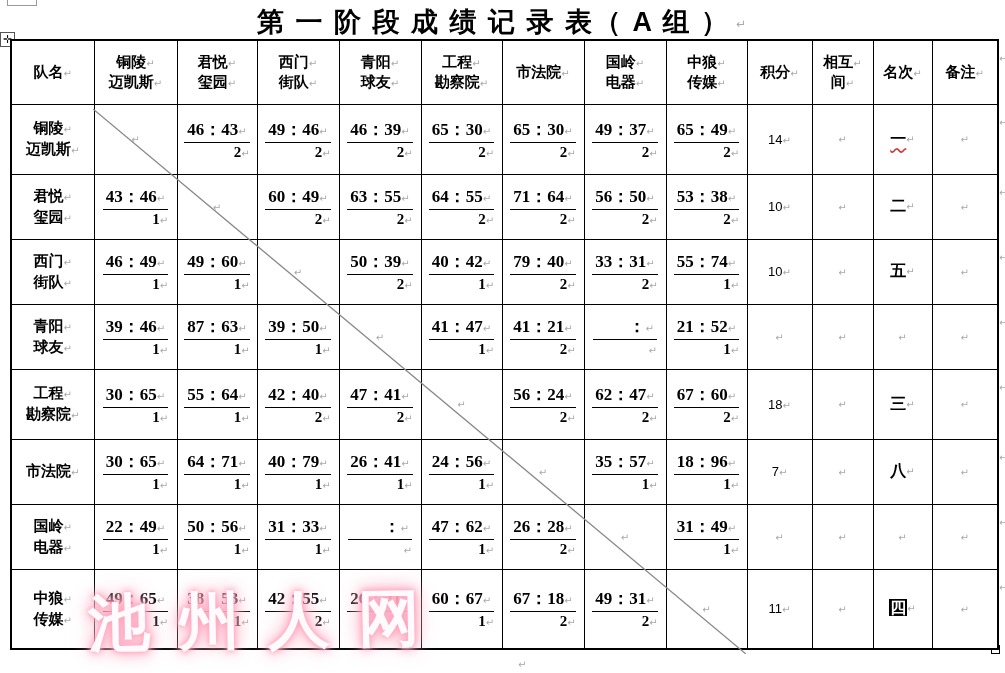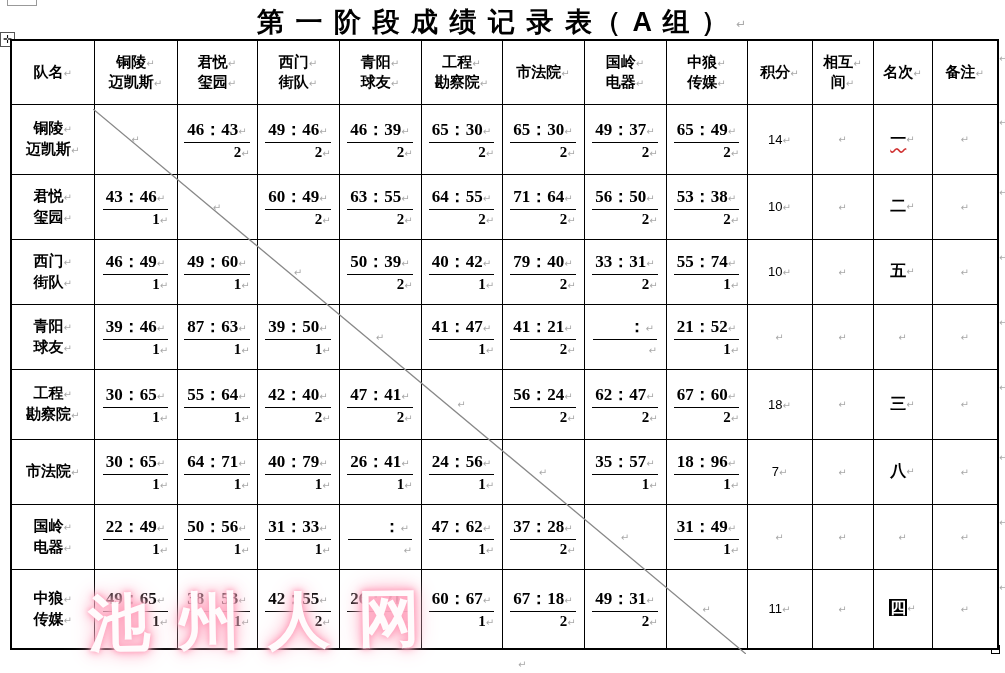--- a/index.html
+++ b/index.html
@@ -249,21 +249,21 @@
       <tr style="height: 65px;">
         <td class="team-cell">
           <div class="hline"><span>国岭</span><span class="pil">↵</span></div>
           <div class="hline"><span>电器</span><span class="pil">↵</span></div>
         </td>
         <td><div class="frac"><span class="top"><span>22：49</span><span class="pil">↵</span></span><span class="bot"><span>1</span><span class="pil">↵</span></span></div></td>
         <td><div class="frac"><span class="top"><span>50：56</span><span class="pil">↵</span></span><span class="bot"><span>1</span><span class="pil">↵</span></span></div></td>
         <td><div class="frac"><span class="top"><span>31：33</span><span class="pil">↵</span></span><span class="bot"><span>1</span><span class="pil">↵</span></span></div></td>
         <td><div class="frac"><span class="top"><span>：</span><span class="pil">↵</span></span><span class="bot"><span class="pil">↵</span></span></div></td>
         <td><div class="frac"><span class="top"><span>47：62</span><span class="pil">↵</span></span><span class="bot"><span>1</span><span class="pil">↵</span></span></div></td>
-        <td><div class="frac"><span class="top"><span>37：28</span><span class="pil">↵</span></span><span class="bot"><span>2</span><span class="pil">↵</span></span></div></td>
+        <td><div class="frac"><span class="top"><span>26：28</span><span class="pil">↵</span></span><span class="bot"><span>2</span><span class="pil">↵</span></span></div></td>
         <td><span class="pil">↵</span></td>
         <td><div class="frac"><span class="top"><span>31：49</span><span class="pil">↵</span></span><span class="bot"><span>1</span><span class="pil">↵</span></span></div></td>
         <td class="points-cell"><span class="pil">↵</span></td>
         <td><span class="pil">↵</span></td>
         <td class="rank-cell"><span class="pil">↵</span></td>
         <td><span class="pil">↵</span></td>
       </tr>
       <tr style="height: 80px;">
         <td class="team-cell">
           <div class="hline"><span>中狼</span><span class="pil">↵</span></div>

